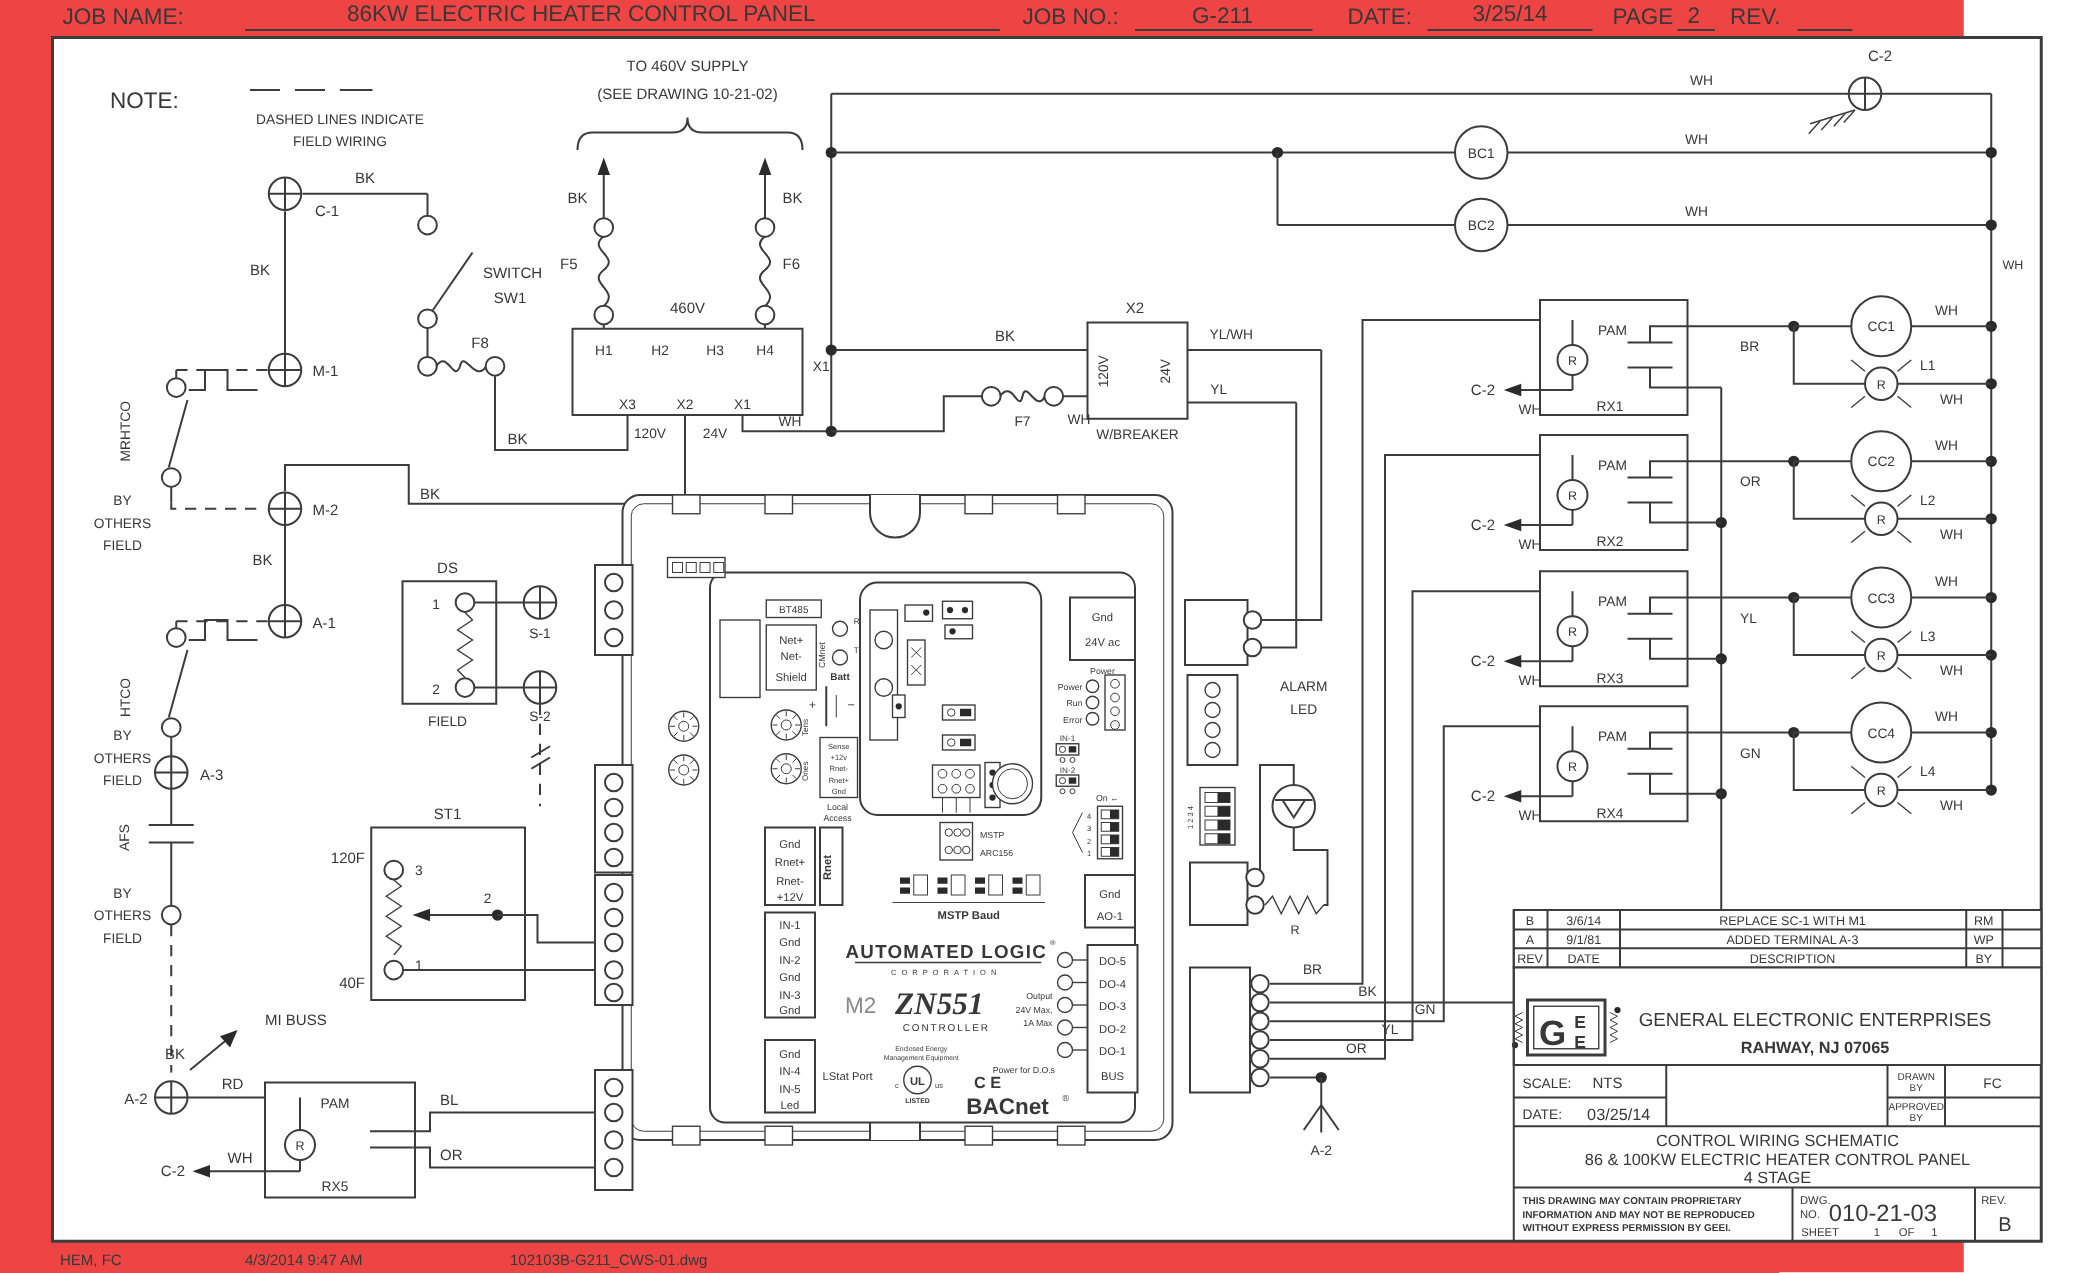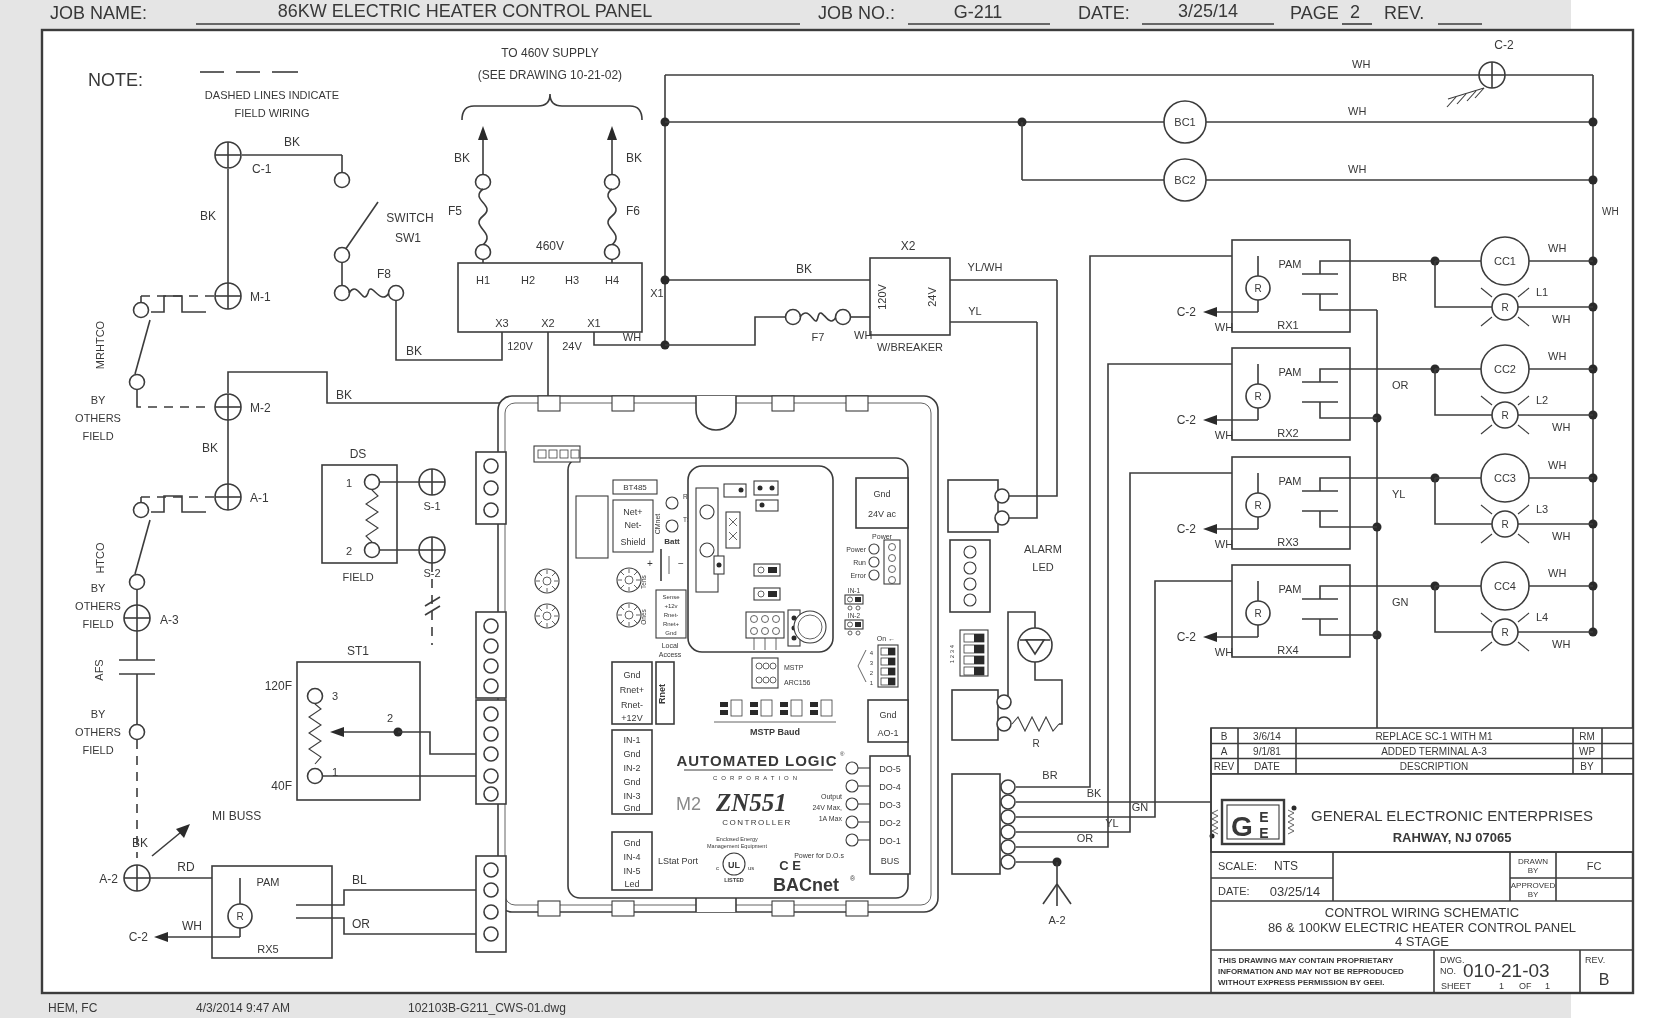--- a/index.html
+++ b/index.html
@@ -1,16 +1,16 @@
 <!DOCTYPE html>
 <html><head>
 <meta charset="utf-8">
 <style>
   html,body{margin:0;padding:0;background:#fff}
-  .page{width:1571px;height:1018px;position:relative;background:#e5e5e5}
+  .page{width:1571px;height:1018px;position:relative;background:#ef4444}
   svg{display:block}
   svg text{font-family:"Liberation Sans",sans-serif;fill:#383838}
   .w{stroke:#3c3c3c;stroke-width:1.6;fill:none}
   .w2{stroke-width:1.1}
   .w3{stroke-width:2.4}
   .thin{stroke-width:.8}
   .d{stroke-dasharray:9 7}
   .f{fill:#fff}
   .dk{fill:#2a2a2a;stroke:none}
   .gy{fill:#8a8a8a}

